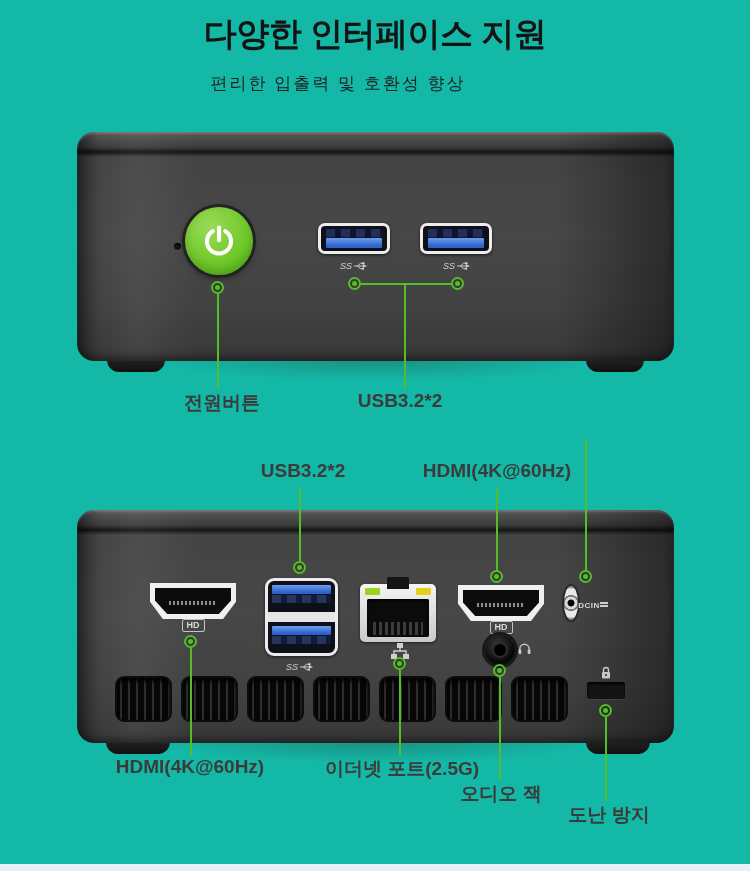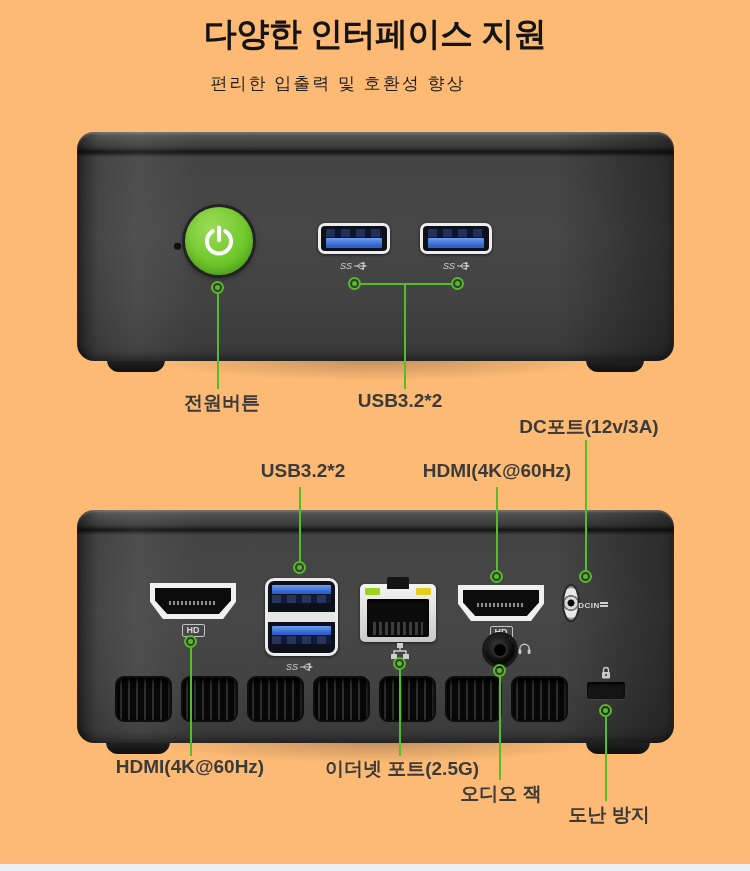--- a/index.html
+++ b/index.html
@@ -1,18 +1,18 @@
 <!DOCTYPE html>
 <html><head>
 <meta charset="utf-8">
 <style>
   * { margin:0; padding:0; box-sizing:border-box; }
   :root { --green:#54bd27; }
   body { background:#fff; font-family:"Liberation Sans", sans-serif; }
-  .page { position:relative; width:750px; height:871px; background:#fdba74; overflow:hidden; margin:0 auto; }
+  .page { position:relative; width:750px; height:871px; background:#14b8a6; overflow:hidden; margin:0 auto; }
   .abs { position:absolute; }
 
   
   .title { position:absolute; left:0; top:12px; width:750px; text-align:center;
            font-size:33px; font-weight:800; color:#141414; letter-spacing:-0.5px; }
   .subtitle { position:absolute; left:0; top:72px; width:676px; text-align:center;
               font-size:17px; font-weight:400; color:#1f1f1f; letter-spacing:2px; }
 
   
   .device { position:absolute; left:77px; width:597px; border-radius:17px;
@@ -66,21 +66,21 @@
      background:repeating-linear-gradient(90deg, #3c3c3c 0 3px, #0b0b0b 3px 6px); }
 
   
   .hdmi-group { position:absolute; width:86px; display:flex; flex-direction:column; align-items:center; }
   .hdmi { position:relative; width:86px; height:36px;
      clip-path:polygon(0 0,100% 0,100% 52%,85% 100%,15% 100%,0 52%); background:#f0f0f0; }
   .hdmi-inner { position:absolute; left:5px; right:5px; top:5px; bottom:5px;
      clip-path:polygon(0 0,100% 0,100% 48%,84% 100%,16% 100%,0 48%); background:#0c0c0c; }
   .hdmi-pins { position:absolute; left:14px; right:14px; top:13px; height:4px;
      background:repeating-linear-gradient(90deg,#8a8a8a 0 2px, #111 2px 4px); }
-  .hd-badge { margin-top:5px; font-size:9px; font-weight:bold; color:#d8d8d8;
+  .hd-badge { font-size:9px; font-weight:bold; color:#d8d8d8;
      border:1px solid #c4c4c4; border-radius:2px; padding:0 4px; line-height:11px; }
 
   
   .dcin-group { position:absolute; width:44px; display:flex; flex-direction:row; align-items:center; }
   .dcin-barrel { width:34px; height:34px; border-radius:50%;
      background:radial-gradient(circle, #050505 0 17%, #d9d9d9 21% 33%, #777 36% 42%, #e8e8e8 45% 78%, #8f8f8f 82% 100%);
      box-shadow:0 0 0 2px #2a2a2a, 0 1px 2px #000; }
   .dcin-text { margin-top:4px; font-size:8px; font-weight:bold; color:#d8d8d8; letter-spacing:.5px; }
   .dc-symbol { margin-top:2px; width:20px; height:5px; border-top:2px solid #cfcfcf; border-bottom:2px dashed #cfcfcf; }
 
@@ -165,21 +165,20 @@
   <div class="marker" style="left:211px; top:281px;"></div>
   <div class="marker" style="left:348px; top:277px;"></div>
   <div class="marker" style="left:451px; top:277px;"></div>
   <div class="cline vline" style="left:217px; top:294px; height:95px;"></div>
   <div class="cline hline" style="left:361px; top:283px; width:90px;"></div>
   <div class="cline vline" style="left:404px; top:284px; height:105px;"></div>
 
   <div class="callout-label" style="left:222px; top:390px;">전원버튼</div>
   <div class="callout-label" style="left:400px; top:390px;">USB3.2*2</div>
 
-  <div class="callout-label" style="left:589px; top:414px;">DC포트(12v/3A)</div>
   <div class="callout-label" style="left:303px; top:460px;">USB3.2*2</div>
   <div class="callout-label" style="left:497px; top:460px;">HDMI(4K@60Hz)</div>
 
   <div class="cline vline" style="left:299px; top:487px; height:76px;"></div>
   <div class="cline vline" style="left:496px; top:487px; height:85px;"></div>
   <div class="cline vline" style="left:585px; top:440px; height:132px;"></div>
 
   <div class="dev-shadow" style="top:742px;"></div>
   <div class="foot" style="left:106px; top:739px; width:64px;"></div>
   <div class="foot" style="left:586px; top:739px; width:64px;"></div>

